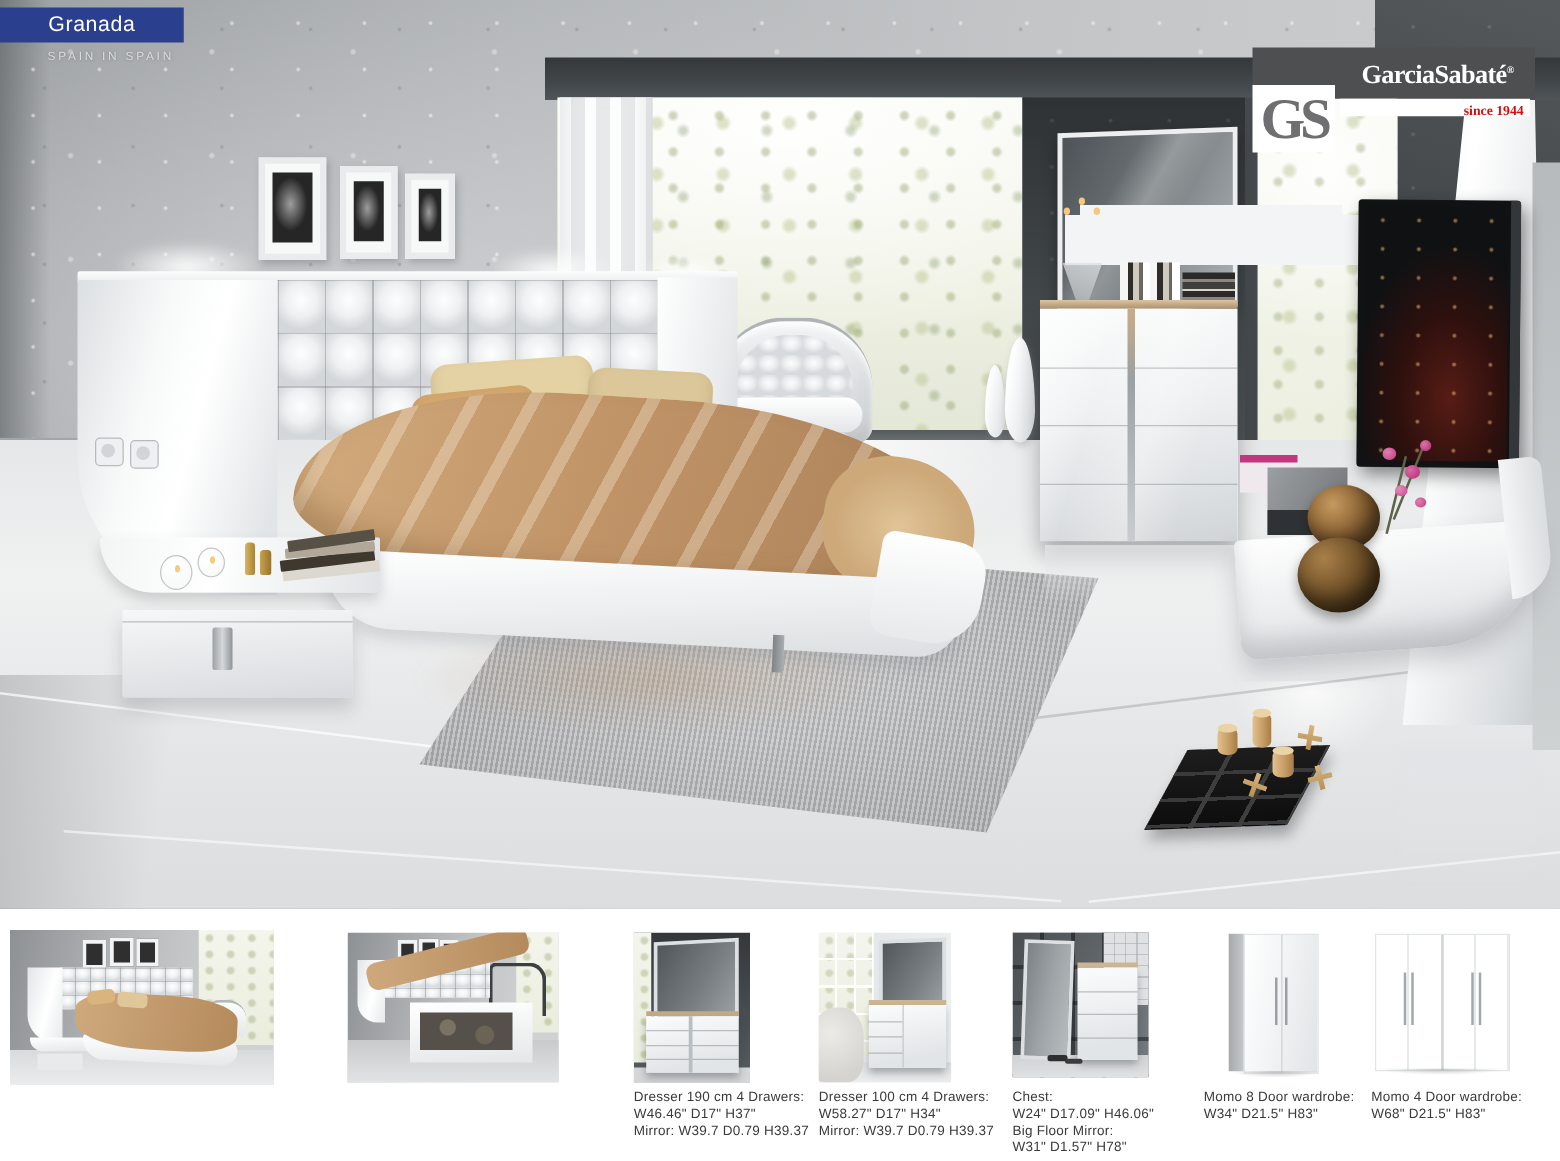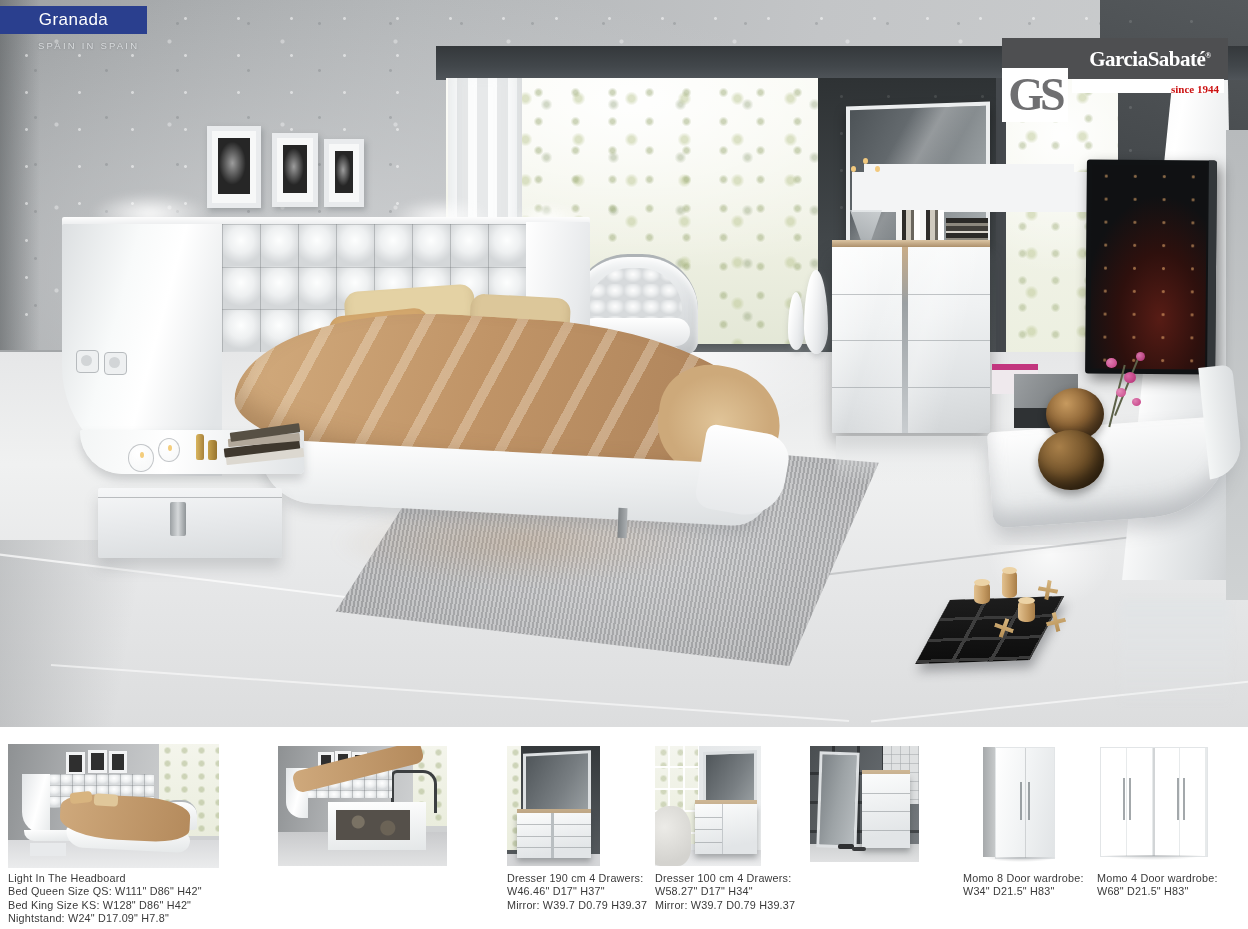--- a/index.html
+++ b/index.html
@@ -589,36 +589,36 @@
         <div style="position:absolute;left:52px;top:0;width:2px;height:100%;background:#d2d5d7;"></div>
         <div style="position:absolute;left:22px;top:30px;width:2px;height:42px;background:#a3a8ab;"></div>
         <div style="position:absolute;left:28px;top:30px;width:2px;height:42px;background:#a3a8ab;"></div>
         <div style="position:absolute;left:76px;top:30px;width:2px;height:42px;background:#a3a8ab;"></div>
         <div style="position:absolute;left:82px;top:30px;width:2px;height:42px;background:#a3a8ab;"></div>
       </div>
       <div style="position:absolute;left:6px;top:111px;width:100px;height:5px;background:radial-gradient(50% 100% at 50% 0%, rgba(150,154,157,.55), transparent);"></div>
     </div>
   </figure>
 
-  <div class="caption c1">
-    <div>Light In The Headboard</div>
-    <div>Bed Queen Size QS: W111" D86" H42"</div>
-    <div>Bed King Size KS: W128" D86" H42"</div>
-    <div>Nightstand: W24" D17.09" H7.8"</div>
-  </div>
   <div class="caption c3">
     <div>Dresser 190 cm 4 Drawers:</div>
     <div>W46.46" D17" H37"</div>
     <div>Mirror: W39.7 D0.79 H39.37</div>
   </div>
   <div class="caption c4">
     <div>Dresser 100 cm 4 Drawers:</div>
     <div>W58.27" D17" H34"</div>
     <div>Mirror: W39.7 D0.79 H39.37</div>
   </div>
+  <div class="caption c5">
+    <div>Chest:</div>
+    <div>W24" D17.09" H46.06"</div>
+    <div>Big Floor Mirror:</div>
+    <div>W31" D1.57" H78"</div>
+  </div>
   <div class="caption c6">
     <div>Momo 8 Door wardrobe:</div>
     <div>W34" D21.5" H83"</div>
   </div>
   <div class="caption c7">
     <div>Momo 4 Door wardrobe:</div>
     <div>W68" D21.5" H83"</div>
   </div>
 
 </div>

